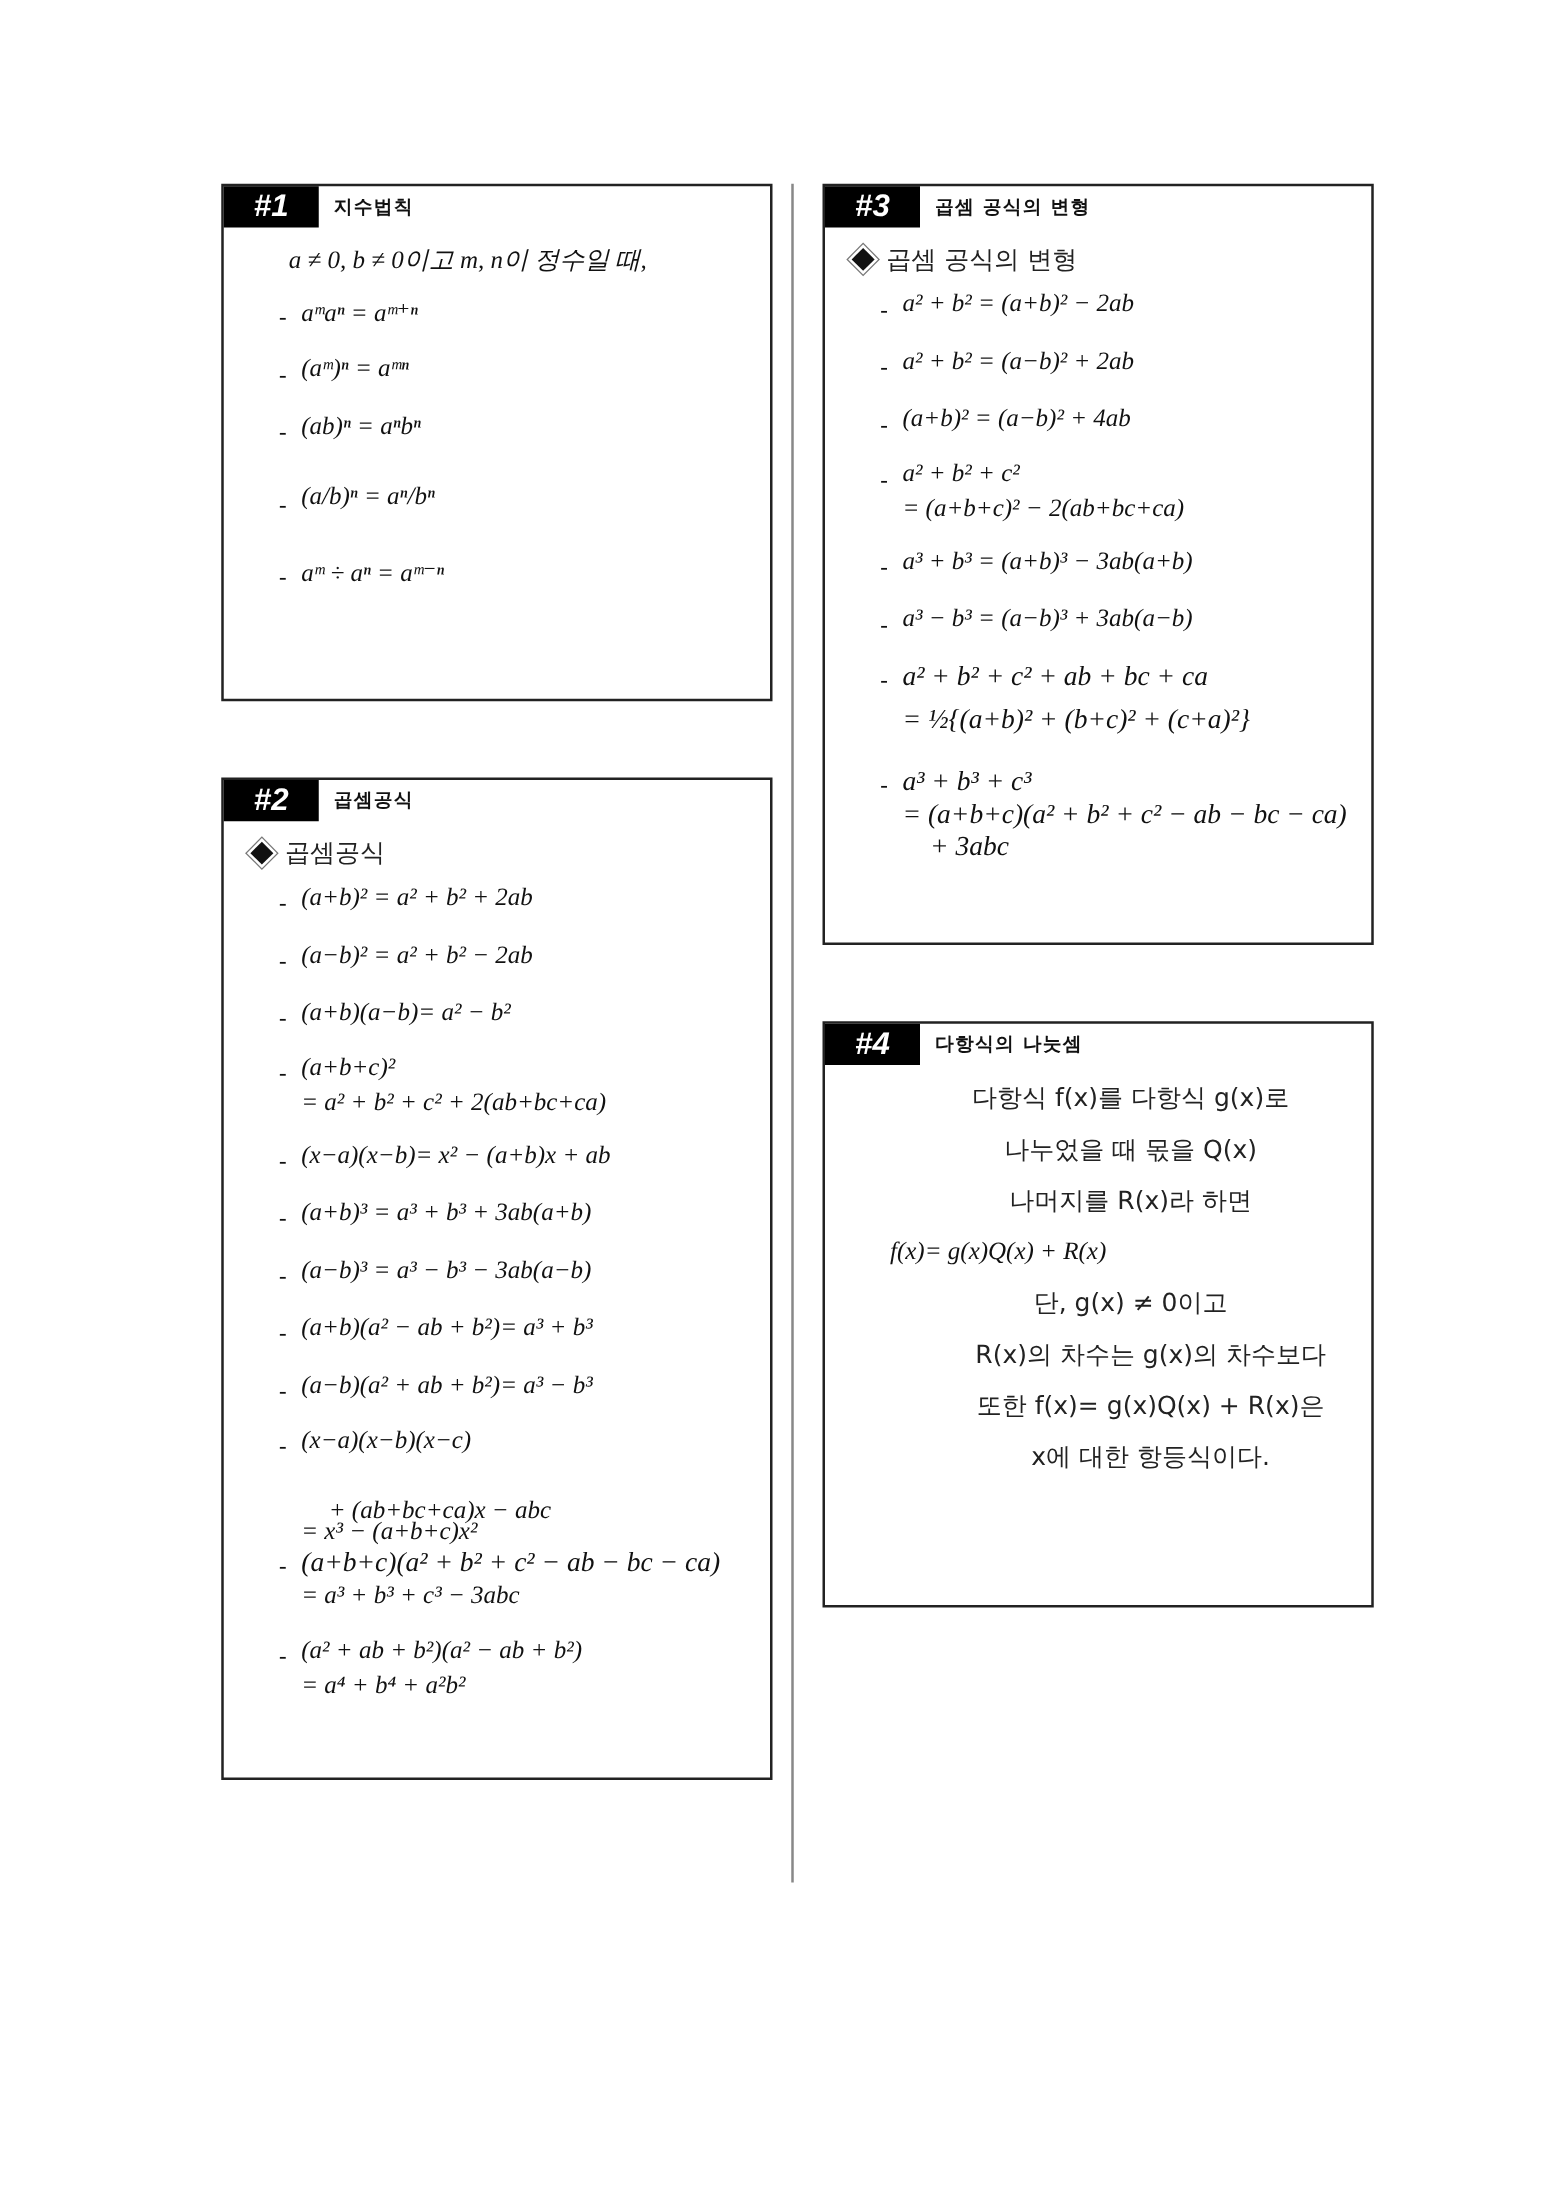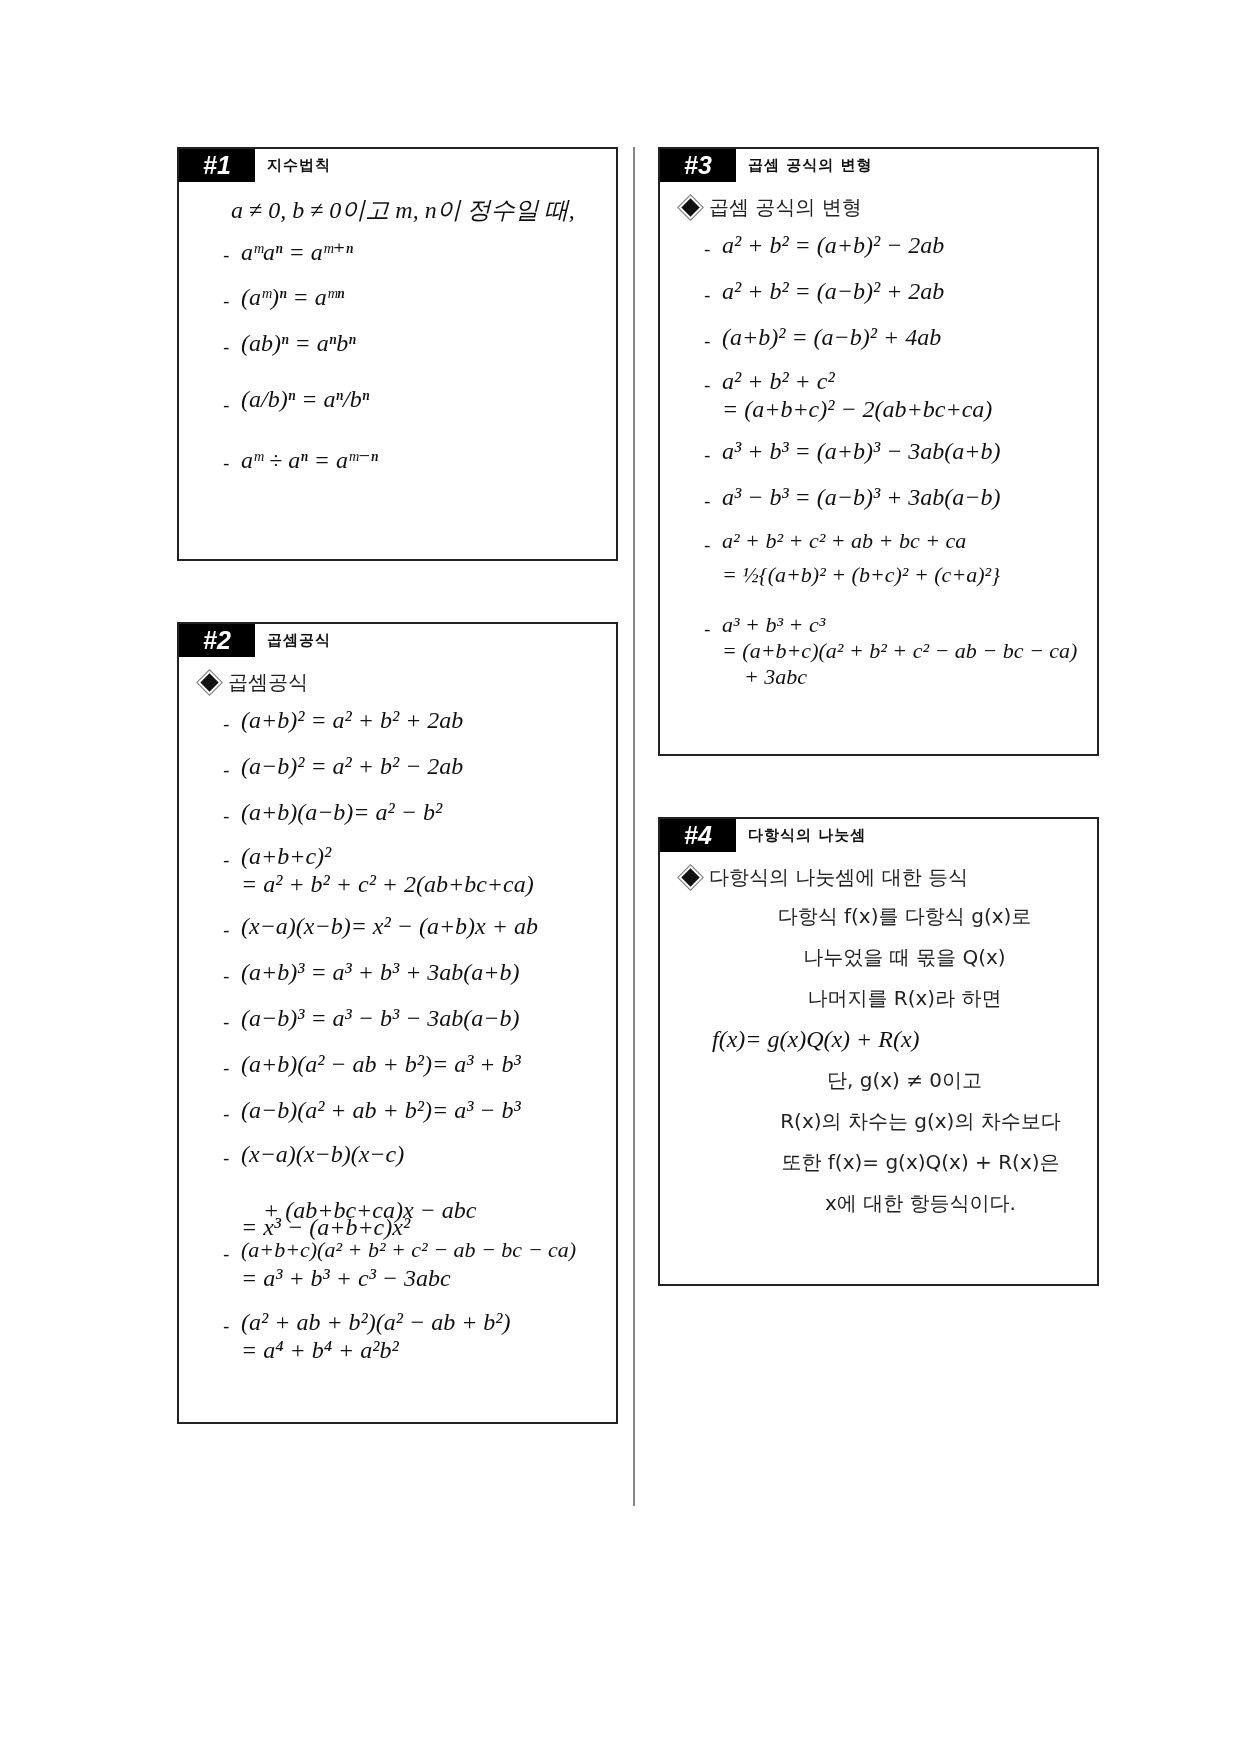--- a/index.html
+++ b/index.html
@@ -10,21 +10,21 @@
          font-family:"Liberation Sans", sans-serif; font-weight:bold; font-style:italic; font-size:25px;
          line-height:33px; text-align:center; }
   .title { position:absolute; left:88px; top:0; height:33px; line-height:33px;
            font-family:"DejaVu Sans", sans-serif; font-weight:bold; font-size:15px; letter-spacing:1px; }
   .body { padding:6px 0 0 20px; font-family:"DejaVu Sans", sans-serif; }
   .bullet { font-size:20px; height:38px; line-height:38px; color:#222; white-space:nowrap; }
   .bullet .dia { display:inline-block; width:13px; height:13px; background:#111; transform:rotate(45deg);
                  margin:0 12px 2px 4px; box-shadow:0 0 0 2px #fff, 0 0 0 3px #777; vertical-align:middle; }
   .line { position:relative; font-size:22px; white-space:nowrap; }
   .line .dash { position:absolute; left:24px; font-family:"DejaVu Sans", sans-serif; font-size:18px; }
-  .m { font-family:"Liberation Serif", "DejaVu Serif", serif; font-style:italic; font-size:24px; }
+  .m { font-family:"Liberation Serif", "DejaVu Serif", serif; font-style:italic; font-size:20px; }
   .line .txt { position:absolute; left:42px; }
   .line .txt2 { position:absolute; left:42px; }
   .line .txt3 { position:absolute; left:64px; }
   .kor { font-family:"DejaVu Sans", sans-serif; font-style:normal; font-size:20px; color:#222;text-align:center; }
   .divider { position:absolute; left:633px; top:147px; width:2px; height:1359px; background:#888; }
 </style>
 </head>
 <body>
 
 <div class="divider"></div>
@@ -169,21 +169,20 @@
       </div>
   </div>
 </div>
 
 <div class="box" style="left:658px; top:817px; width:441px; height:469px;">
   <div class="head">
     <div class="num">#4</div>
     <div class="title">다항식의 나눗셈</div>
   </div>
   <div class="body">
-    <div class="bullet"><span class="dia"></span><span>다항식의 나눗셈에 대한 등식</span></div>
     <div class="line kor" style="height:41px; line-height:41px; padding-left:32px;">다항식 f(x)를 다항식 g(x)로</div>
     <div class="line kor" style="height:41px; line-height:41px; padding-left:32px;">나누었을 때 몫을 Q(x)</div>
     <div class="line kor" style="height:41px; line-height:41px; padding-left:32px;">나머지를 R(x)라 하면</div>
     <div class="line m" style="height:41px; line-height:41px; padding-left:32px;">f(x)= g(x)Q(x) + R(x)</div>
     <div class="line kor" style="height:41px; line-height:41px; padding-left:32px;">단, g(x) ≠ 0이고</div>
     <div class="line kor" style="height:41px; line-height:41px; padding-left:64px;">R(x)의 차수는 g(x)의 차수보다</div>
     <div class="line kor" style="height:41px; line-height:41px; padding-left:64px;">또한 f(x)= g(x)Q(x) + R(x)은</div>
     <div class="line kor" style="height:41px; line-height:41px; padding-left:64px;">x에 대한 항등식이다.</div>
   </div>
 </div>

